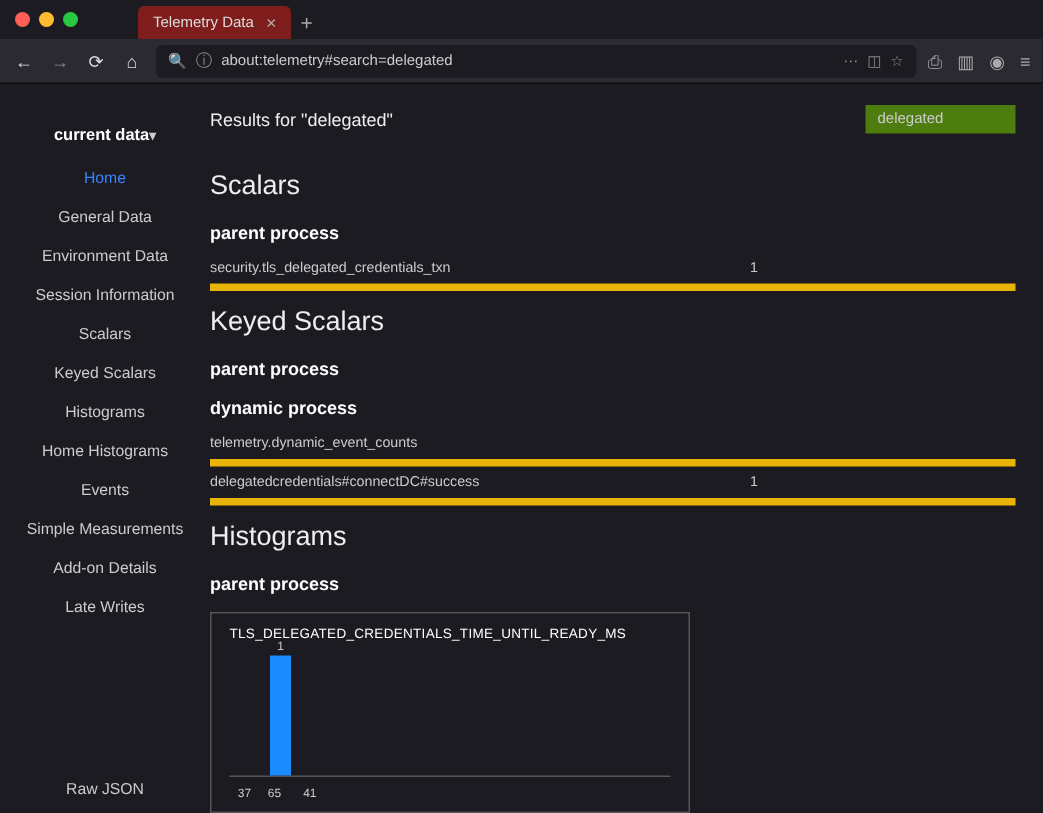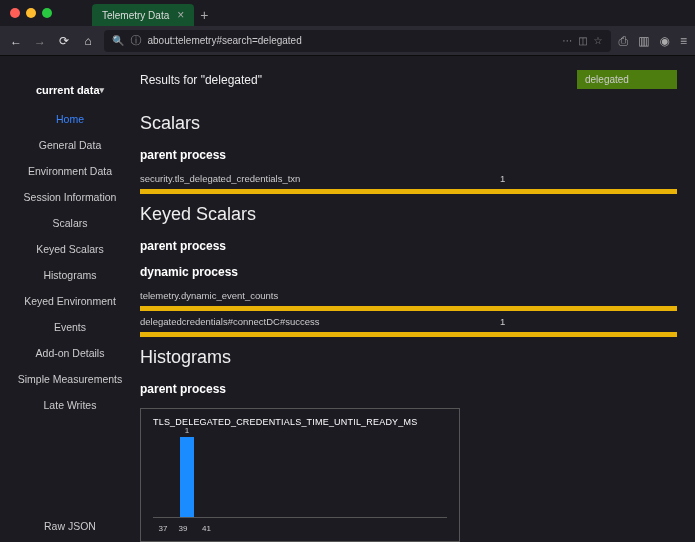--- a/index.html
+++ b/index.html
@@ -20,21 +20,21 @@
       align-items: center;
       padding: 0 10px;
     }
     .traffic { display: flex; gap: 6px; margin-right: 40px; }
     .dot { width: 10px; height: 10px; border-radius: 50%; }
     .dot.red { background: #ff5f57; }
     .dot.yellow { background: #febc2e; }
     .dot.green { background: #28c840; }
     .tab {
       display: flex; align-items: center; gap: 8px;
-      background: #14532d; height: 22px; padding: 0 10px;
+      background: #7f1d1d; height: 22px; padding: 0 10px;
       border-radius: 4px 4px 0 0; font-size: 10px; color: #ddd;
       margin-top: 4px;
     }
     .tab .close { color: #aaa; font-size: 12px; line-height: 1; }
     .newtab { color: #aaa; font-size: 14px; margin-left: 6px; margin-top: 4px;}
     .toolbar {
       height: 30px; background: #2b2a33;
       display: flex; align-items: center; padding: 0 8px; gap: 8px;
       border-bottom: 1px solid #0c0c0d;
     }
@@ -146,24 +146,24 @@
       <span>current data</span>
       <span class="chev">▾</span>
     </div>
     <div class="side-item active"><span>Home</span></div>
     <div class="side-item"><span>General Data</span></div>
     <div class="side-item"><span>Environment Data</span></div>
     <div class="side-item"><span>Session Information</span></div>
     <div class="side-item"><span>Scalars</span></div>
     <div class="side-item"><span>Keyed Scalars</span></div>
     <div class="side-item"><span>Histograms</span></div>
-    <div class="side-item"><span>Keyed Environment</span></div>
+    <div class="side-item"><span>Home Histograms</span></div>
     <div class="side-item"><span>Events</span></div>
+    <div class="side-item"><span>Simple Measurements</span></div>
     <div class="side-item"><span>Add-on Details</span></div>
-    <div class="side-item"><span>Simple Measurements</span></div>
     <div class="side-item"><span>Late Writes</span></div>
     <div class="side-spacer"></div>
     <div class="side-footer"><span>Raw JSON</span></div>
   </div>
 
   <div class="main">
     <div class="header-row">
       <div class="results">Results for "delegated"</div>
       <input class="searchbox" value="delegated" style="">
     </div>
@@ -202,18 +202,18 @@
             <div class="bar" style="height: 80px;"></div>
           </div>
           <div class="barwrap">
             <div class="barval"></div>
             <div class="bar" style="height: 0px;"></div>
           </div>
         </div>
       <div class="axis"></div>
       <div style="display:flex; gap:4px; padding-left:2px;" id="xlabels">
           <div class="xlab" style="width: 16px; text-align: center;">37</div>
-          <div class="xlab" style="width: 16px; text-align: center;">39</div>
+          <div class="xlab" style="width: 16px; text-align: center;">65</div>
           <div class="xlab" style="width: 16px; text-align: right;">41</div>
         </div>
     </div>
   </div>
 </div>
 
 </body></html>

